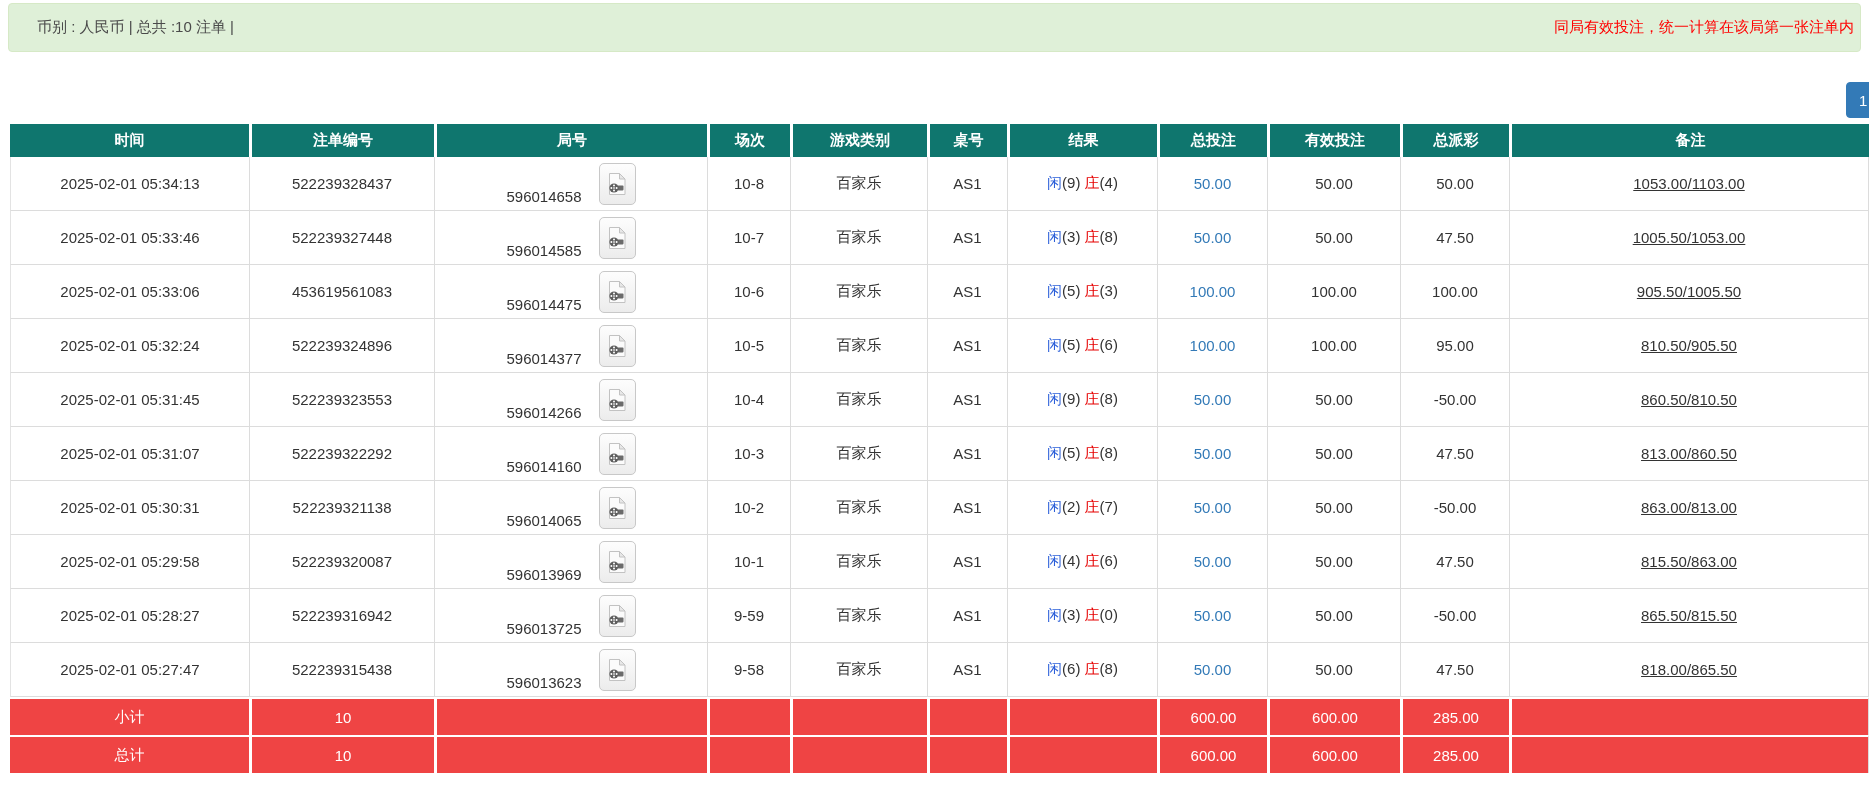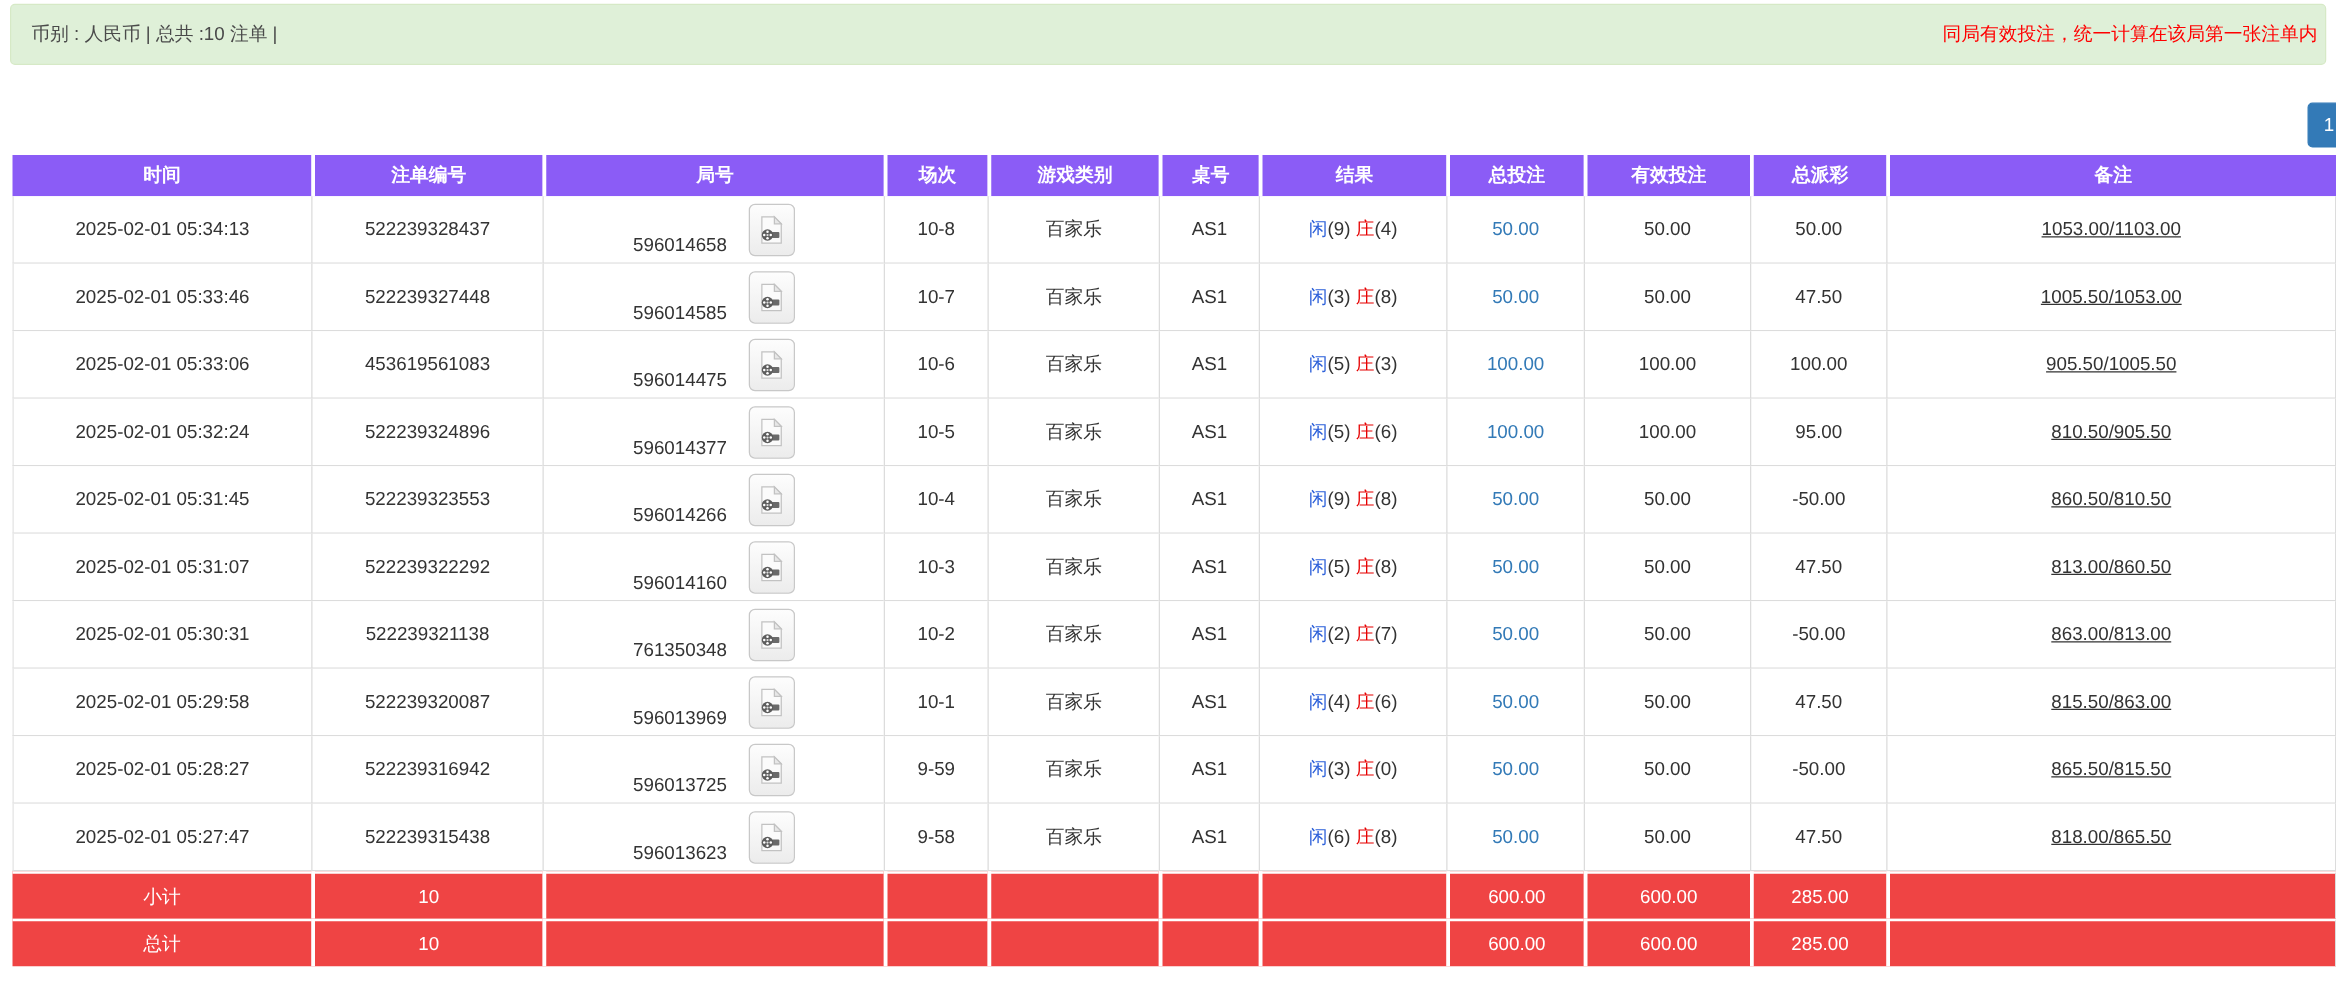--- a/index.html
+++ b/index.html
@@ -8,36 +8,36 @@
     width:1869px; height:790px; position:relative; overflow:hidden;
     background:#fff; font-family:"Liberation Sans", sans-serif; color:#333;
   }
   
   .alert {
     position:absolute; left:8px; top:3px; width:1853px; height:49px;
     background:#dff0d8; border:1px solid #d6e9c6; border-radius:4px;
     display:flex; align-items:center; justify-content:space-between;
     padding:0 6px 0 16px; font-size:15px;
   }
-  .alert .summary { color:#4a4a4a; }
+  .alert .summary { color:#4a4a4a;margin-left:12px; }
   .alert .notice  { color:#ff0000; white-space:nowrap; }
   
   .page-btn {
     position:absolute; top:82px; left:1846px; width:40px; height:36px;
     background:#337ab7; border:1px solid #337ab7; border-radius:4px 0 0 4px;
     color:#fff; font-size:15px; display:flex; align-items:center; padding-left:12px;
   }
   
   table.records {
     position:absolute; left:10px; top:124px; width:1859px;
     border-collapse:separate; border-spacing:0; table-layout:fixed;
     font-size:15px;
   }
   .records th {
-    background:#8b5cf6; color:#fff; font-weight:bold; height:33px;
+    background:#0f766e; color:#fff; font-weight:bold; height:33px;
     text-align:center; border-left:3px solid #fff; padding:0;
   }
   .records th:first-child { border-left:none; }
   .records td {
     height:54px; text-align:center; background:#fff;
     border-bottom:1px solid #dcdcdc; border-left:1px solid #dcdcdc;
     padding:0 4px; color:#333;
   }
   .records td:first-child { border-left:1px solid #dcdcdc; }
   .records tr.data-row td:first-child { border-left:1px solid #e3e3e3; }
@@ -279,21 +279,21 @@
         <td><span class="bet-link">50.00</span></td>
         <td>50.00</td>
         <td>47.50</td>
         <td>813.00/860.50</td>
       </tr>
       <tr class="data-row">
         <td>2025-02-01 05:30:31</td>
         <td>522239321138</td>
         <td>
           <div class="round-wrap">
-            <span>761350348</span>
+            <span>596014065</span>
             <span class="replay-btn">
               <svg width="20" height="24" viewBox="0 0 20 24">
                 <path d="M2.5 1.5 h10 l5.5 5.5 v15.5 h-15.5 z" fill="#fbfbfb" stroke="#c2c2c2"></path>
                 <path d="M12.5 1.5 l5.5 5.5 h-5.5 z" fill="#e7e7e7" stroke="#c2c2c2"></path>
                 <rect x="10.5" y="13.6" width="6" height="4.8" rx="0.8" fill="#6b6b6b"></rect>
                 <circle cx="7" cy="16" r="4.6" fill="#5d5d5d"></circle>
                 <circle cx="7" cy="13.4" r="1" fill="#fff"></circle>
                 <circle cx="7" cy="18.6" r="1" fill="#fff"></circle>
                 <circle cx="4.4" cy="16" r="1" fill="#fff"></circle>
                 <circle cx="9.6" cy="16" r="1" fill="#fff"></circle>

